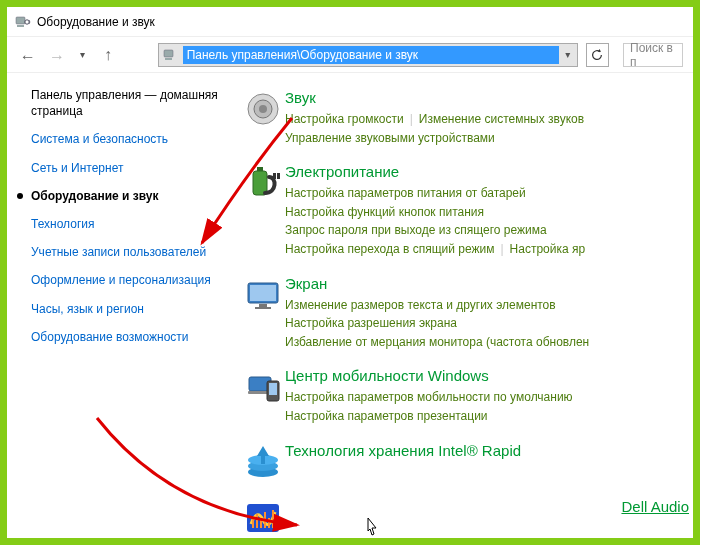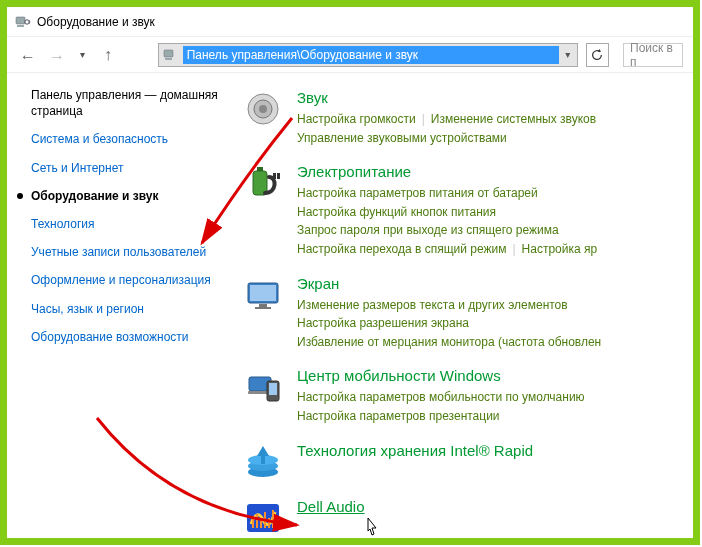--- a/index.html
+++ b/index.html
@@ -137,36 +137,36 @@
     border-radius: 50%;
     background: #000;
   }
   .main {
     flex: 1;
     padding: 10px 0 0 0;
     overflow: hidden;
   }
   .category {
     display: flex;
-    gap: 14px;
+    gap: 2px;
     padding: 6px 4px 10px 6px;
   }
   .cat-icon {
     width: 40px; height: 40px;
     flex: 0 0 40px;
     display: inline-flex; align-items: center; justify-content: center;
   }
   .cat-body { flex: 1; }
   .cat-title {
     color: #009933;
     font-size: 15px;
     margin: 0 0 4px 0;
     cursor: pointer;
   }
-  .cat-title.underline { text-decoration: underline; }
+  .cat-title.underline { text-decoration: underline; text-align: right; }
   .sublinks {
     line-height: 1.55;
   }
   .sublinks a {
     color: #4d7c0f;
     text-decoration: none;
     font-size: 12px;
     cursor: pointer;
     text-align: right;
   }

